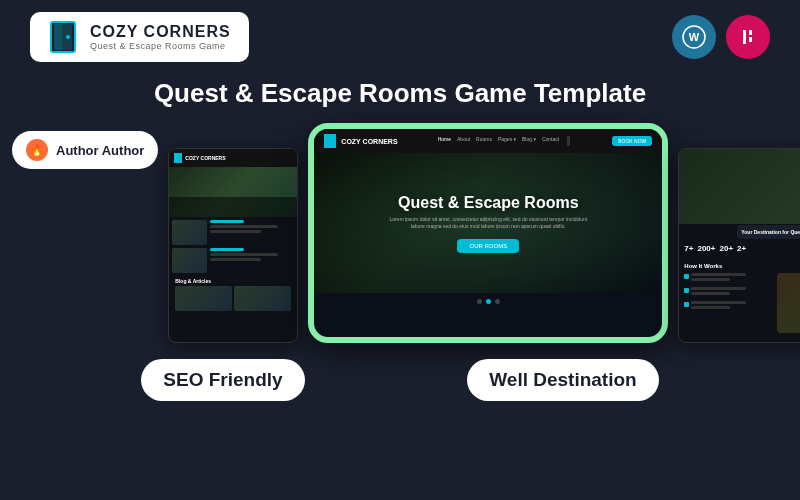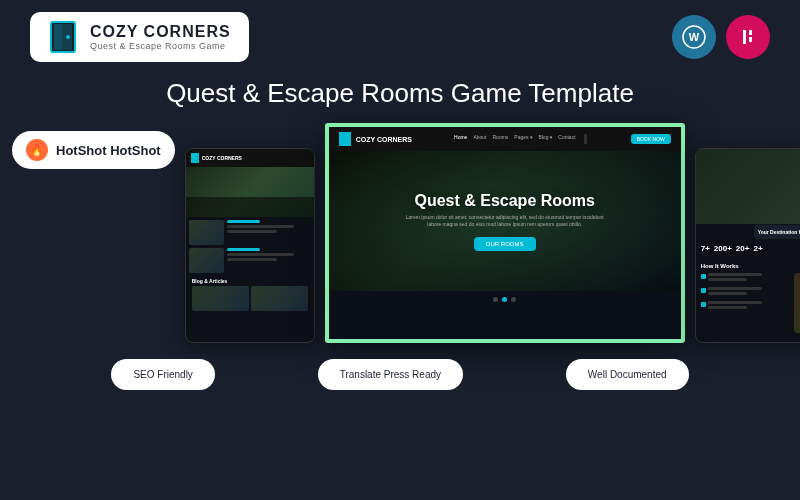--- a/index.html
+++ b/index.html
@@ -84,21 +84,21 @@
     .el-icon {
       background: #d30c5c;
       color: white;
     }
 
     
     .main-heading {
       text-align: center;
       color: white;
       font-size: 26px;
-      font-weight: 400;
+      font-weight: 700;
       margin: 4px 0 14px;
     }
 
     
     .middle-section {
       display: flex;
       align-items: flex-start;
       justify-content: space-between;
       padding: 0 12px;
       gap: 10px;
@@ -240,23 +240,23 @@
       height: 25px;
       background: linear-gradient(135deg, #2a3a2a, #1a2a3a);
       border-radius: 2px;
     }
 
     
     .screen-main {
       width: 360px;
       height: 220px;
       background: #0a0f1a;
-      border-radius: 3px;
+      border-radius: 20px;
       overflow: hidden;
-      border: 4px solid #86efac;
+      border: 6px solid #86efac;
       box-shadow: 0 8px 30px rgba(0,0,0,0.6);
       flex-shrink: 0;
     }
 
     .screen-main .nav {
       background: #111;
       padding: 5px 10px;
       display: flex;
       align-items: center;
       justify-content: space-between;
@@ -484,22 +484,22 @@
       padding: 16px 60px 0;
     }
 
     .bottom-badge {
       display: flex;
       align-items: center;
       gap: 8px;
       background: white;
       border-radius: 30px;
       padding: 10px 22px;
-      font-weight: 400;
-      font-size: 10px;
+      font-weight: 700;
+      font-size: 19px;
       color: #1a1f2e;
     }
   </style>
 </head>
 <body>
 
 <div class="top-bar">
 
   <div class="brand-center">
     <svg class="brand-door" viewBox="0 0 30 34">
@@ -530,21 +530,21 @@
     </div>
   </div>
 </div>
 
 <h1 class="main-heading">Quest &amp; Escape Rooms Game Template</h1>
 
 <div class="middle-section">
 
   <div class="side-badge">
     <div class="badge-icon-hotshot">🔥</div>
-    <span>HotShot HotShot</span>
+    <span>Author Author</span>
   </div>
 
   <div class="screenshots">
 
     <div class="screen-mobile">
       <div class="nav-bar">
         <div class="nav-logo"></div>
         <span class="nav-title">COZY CORNERS</span>
       </div>
       <div class="hero-img"></div>
@@ -661,18 +661,15 @@
 
   </div>
 
 </div>
 
 <div class="bottom-badges">
   <div class="bottom-badge">
     <span>SEO Friendly</span>
   </div>
   <div class="bottom-badge">
-    <span>Translate Press Ready</span>
-  </div>
-  <div class="bottom-badge">
-    <span>Well Documented</span>
+    <span>Well Destination</span>
   </div>
 </div>
 
 </body></html>

